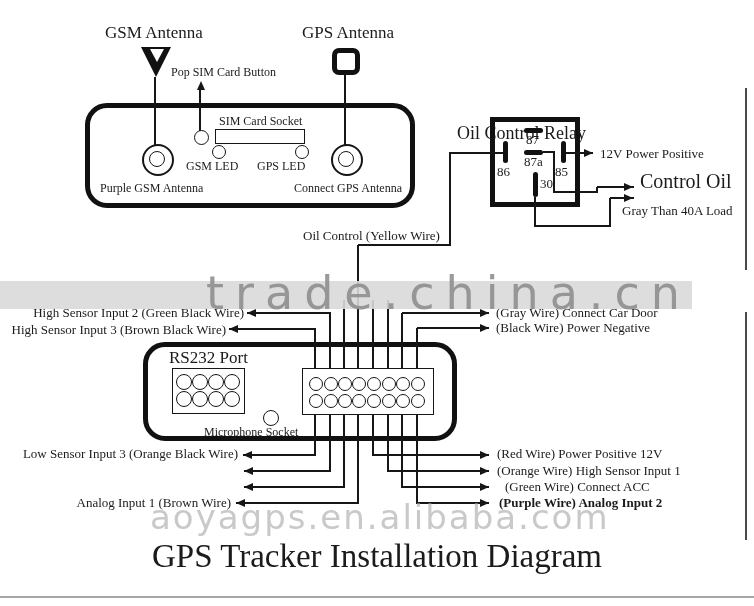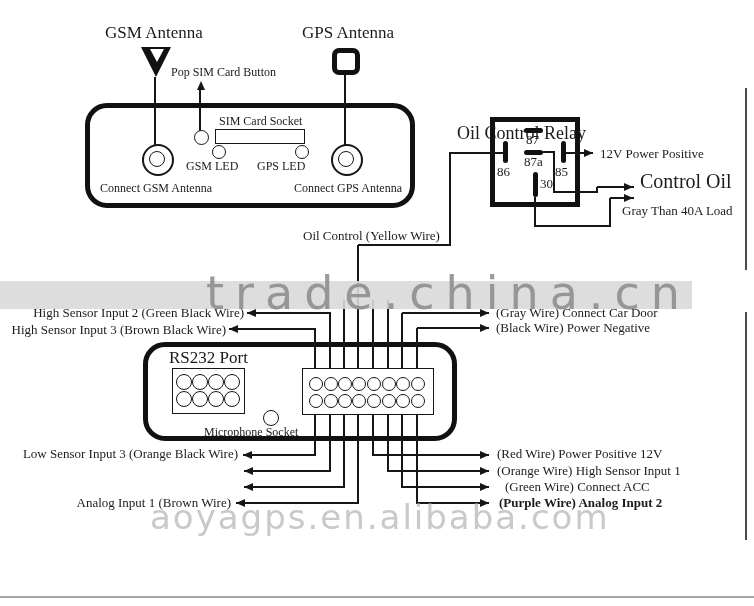--- a/index.html
+++ b/index.html
@@ -52,21 +52,21 @@
   <div class="circ" style="left:212px;top:145px;width:12px;height:12px;"></div>
   <div class="circ" style="left:295px;top:145px;width:12px;height:12px;"></div>
   <div class="lbl sm" style="left:186px;top:159px;">GSM LED</div>
   <div class="lbl sm" style="left:257px;top:159px;">GPS LED</div>
 
   <div class="circ" style="left:142px;top:144px;width:28px;height:28px;border-width:2px;"></div>
   <div class="circ" style="left:149px;top:151px;width:14px;height:14px;"></div>
   <div class="circ" style="left:331px;top:144px;width:28px;height:28px;border-width:2px;"></div>
   <div class="circ" style="left:338px;top:151px;width:14px;height:14px;"></div>
 
-  <div class="lbl sm" style="left:100px;top:181px;">Connect GSM Antenna</div>
+  <div class="lbl sm" style="left:100px;top:181px;">Purple GSM Antenna</div>
   <div class="lbl sm" style="left:294px;top:181px;">Connect GPS Antenna</div>
 
   <div class="lbl" style="left:457px;top:90px;font-size:18px;margin-top:33px;">Oil Control Relay</div>
   <div class="thickbox" style="left:490px;top:117px;width:80px;height:80px;"></div>
   <div class="bar" style="left:524px;top:128px;width:19px;height:5px;"></div>
   <div class="pinlbl" style="left:526px;top:132px;">87</div>
   <div class="bar" style="left:524px;top:150px;width:19px;height:5px;"></div>
   <div class="pinlbl" style="left:524px;top:154px;">87a</div>
   <div class="bar" style="left:503px;top:141px;width:5px;height:22px;"></div>
   <div class="pinlbl" style="left:497px;top:164px;">86</div>
@@ -193,13 +193,14 @@
     </div>
 
   <div id="wm-band"></div>
   <div id="wm-band-text">trade.china.cn</div>
   <div id="wm-bottom">aoyagps.en.alibaba.com</div>
 
   <div class="abs" style="left:745px;top:88px;width:2px;height:182px;background:#4a4a4a;z-index:3;"></div>
   <div class="abs" style="left:745px;top:312px;width:2px;height:228px;background:#4a4a4a;z-index:3;"></div>
   <div class="abs" style="left:0;top:596px;width:754px;height:2px;background:#a6a6a6;z-index:3;"></div>
 
+  <div id="main-title">GPS Tracker Installation Diagram</div>
 </div>
 
 </body></html>

